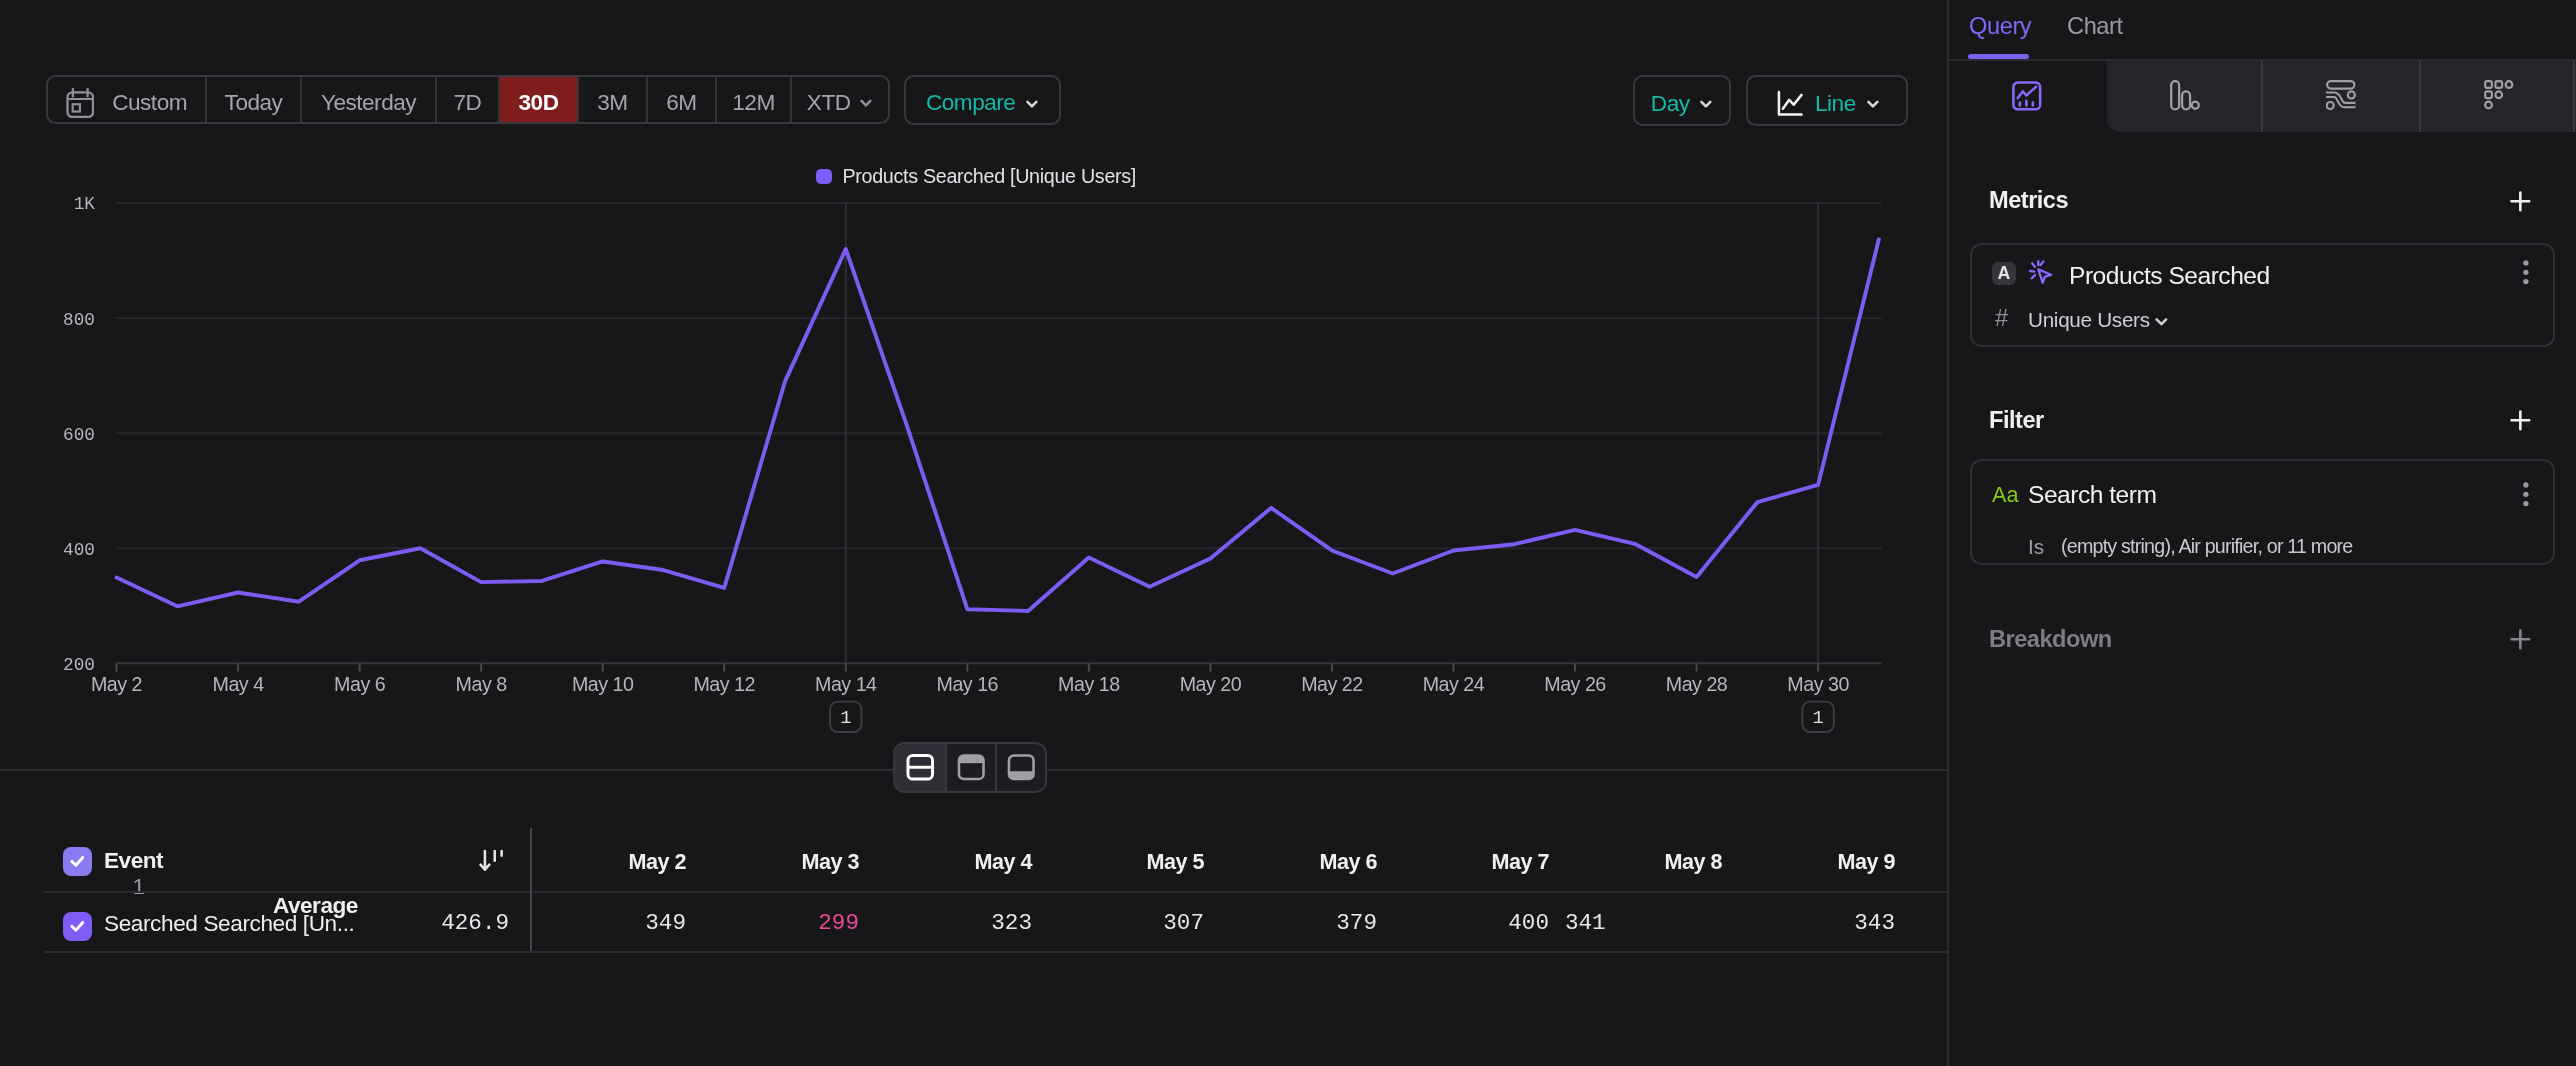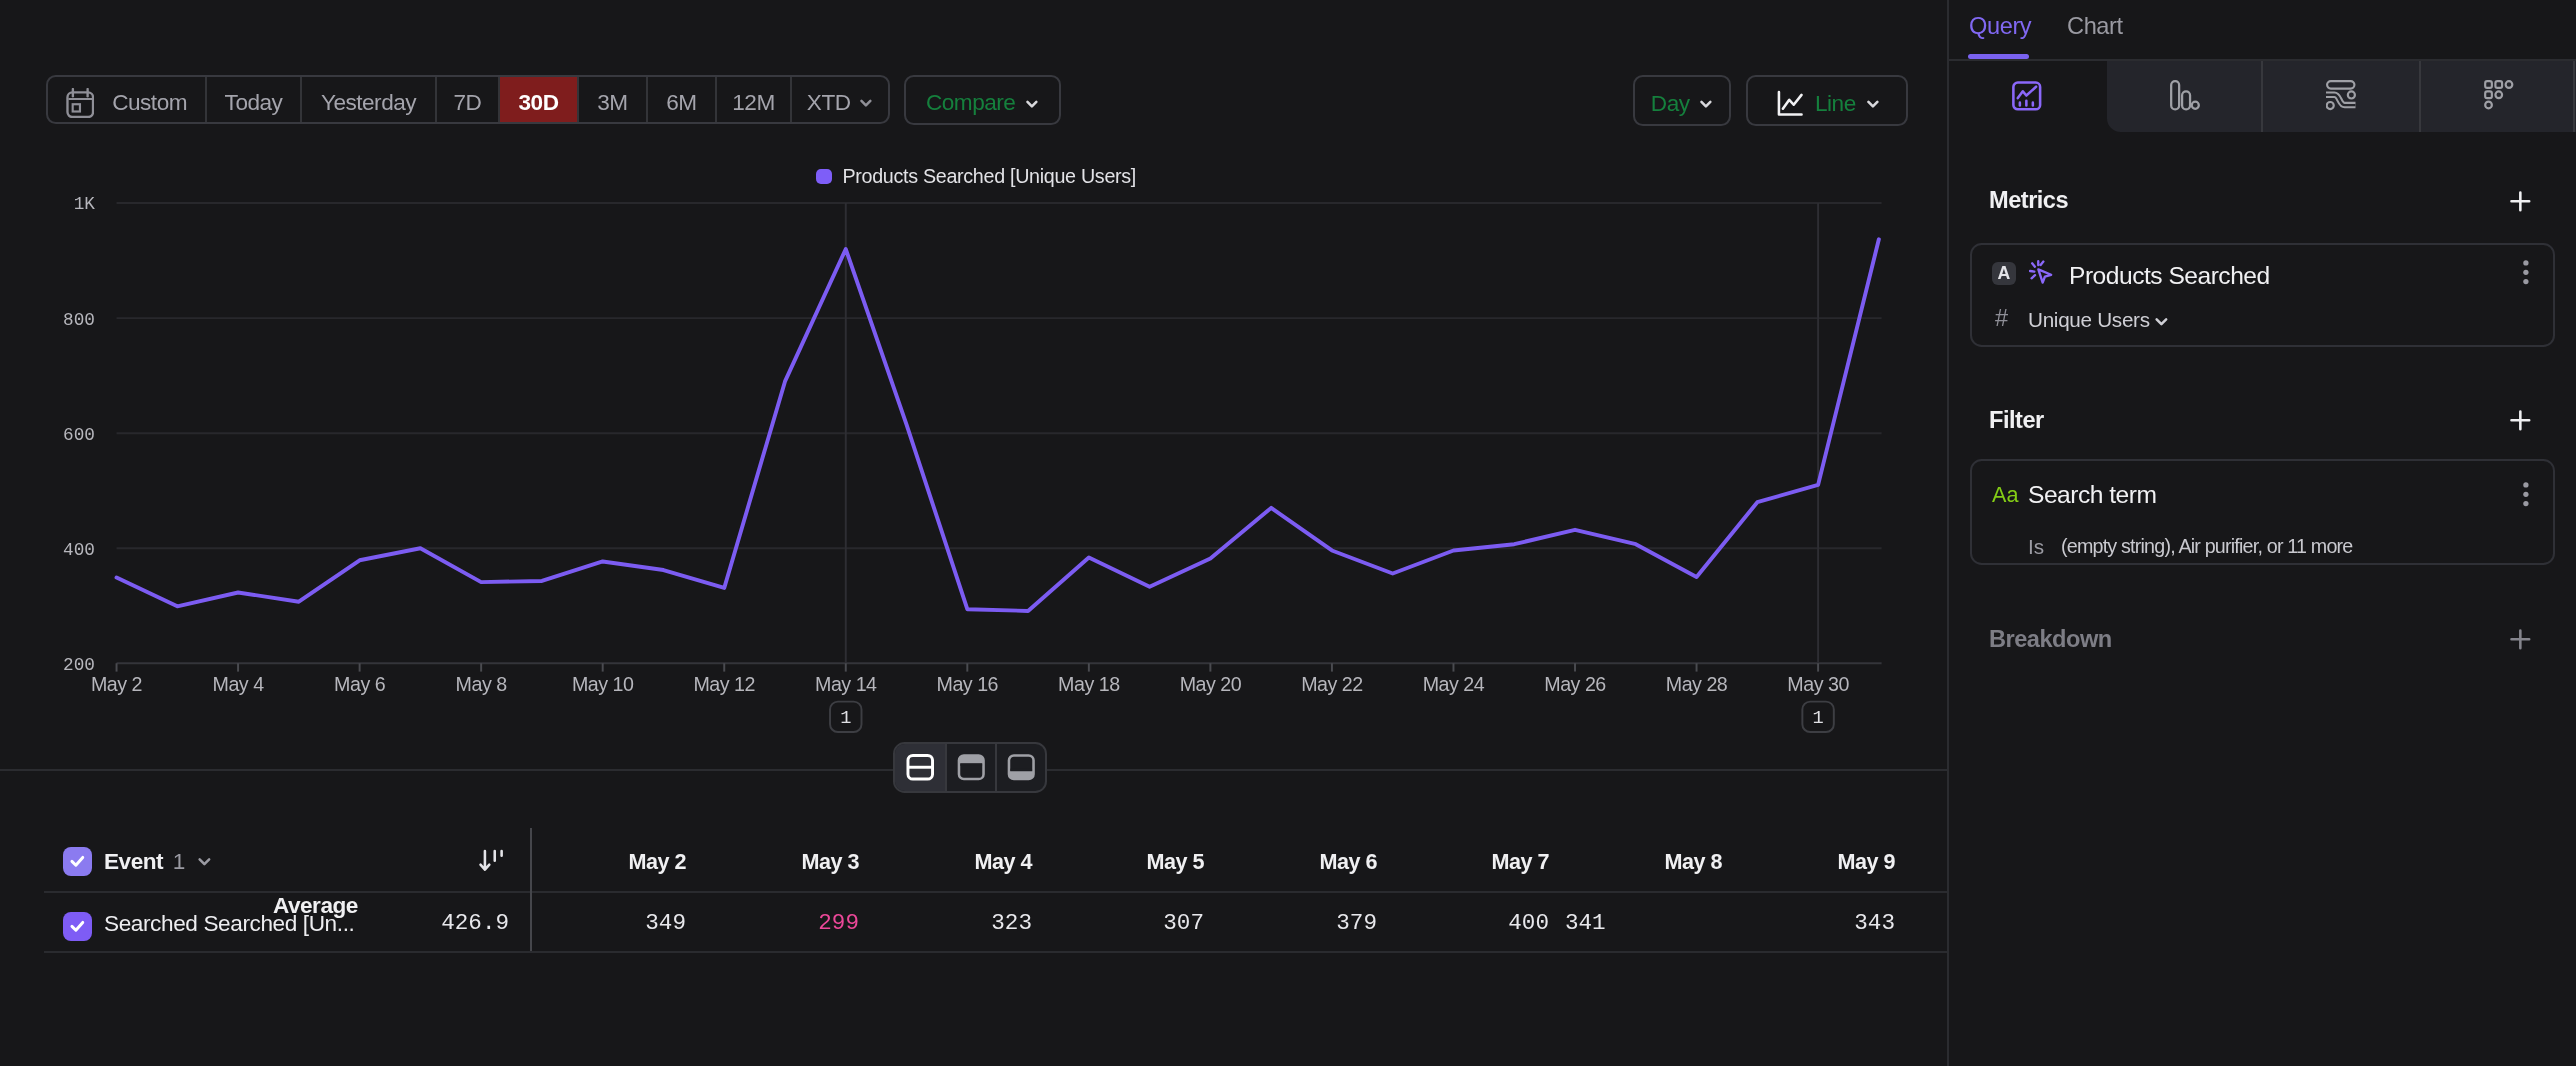--- a/index.html
+++ b/index.html
@@ -1,21 +1,21 @@
 <!DOCTYPE html>
 <html><head>
 <meta charset="utf-8">
 <style>
   * { margin:0; padding:0; box-sizing:border-box; }
   html,body { background:#171719; }
   #root { position:relative; width:2576px; height:1067px; background:#171719;
           font-family:"Liberation Sans",sans-serif; overflow:hidden; }
   .abs { position:absolute; }
   .btn { position:absolute; display:flex; align-items:center; justify-content:center;
-         border:2px solid #38393f; border-radius:9.8px; color:#15803d;
+         border:2px solid #38393f; border-radius:9.8px; color:#14b8a6;
          font-size:22.6px; letter-spacing:-0.5px; padding-top:6.9px; }
   .seg { display:flex; align-items:center; justify-content:center;
          color:#a4a4ac; font-size:22.6px; letter-spacing:-0.5px; height:100%; padding-top:6.9px; }
   .seg + .seg { border-left:2px solid #333438; }
   .chev { display:inline-block; width:13.8px; height:13.8px; }
 </style>
 </head>
 <body>
 <div id="root">
 
@@ -142,21 +142,21 @@
         <line x1="3.5" y1="17" x2="25.5" y2="17" stroke="#1c1d21" stroke-width="2.2"></line>
       </svg>
     </div>
   </div>
 
   <div class="abs" style="left:63px;top:847px;width:28.5px;height:28.5px;border-radius:7.9px;background:#8b7bf0;display:flex;align-items:center;justify-content:center;">
     <svg width="16.7" height="16.7" viewBox="0 0 17 17" fill="none">
         <path d="M3 8.5l4 4 7-8" stroke="#ffffff" stroke-width="3" stroke-linecap="round" stroke-linejoin="round"></path>
       </svg>
   </div>
-  <div class="abs" style="left:104px;top:848px;height:27.6px;display:flex;align-items:center;font-size:22.6px;letter-spacing:-0.5px;">
+  <div class="abs" style="left:104px;top:848px;height:27.6px;display:flex;align-items:center;font-size:22.6px;letter-spacing:-0.5px;flex-direction:column;">
     <span style="color:#f0f0f2;font-weight:700;">Event</span>
     <span style="color:#9a9aa2;margin-left:9.8px;">1</span>
     <svg class="chev" style="margin-left:11.8px;width:14.8px;height:14.8px;" viewBox="0 0 14 14" fill="none">
         <path d="M2.5 5l4.5 4.5L11.5 5" stroke="#9a9aa2" stroke-width="2.4" stroke-linecap="round" stroke-linejoin="round"></path>
       </svg>
   </div>
   <div class="abs" style="left:273px;top:892px;width:197px;height:27.6px;line-height:27.6px;text-align:left;font-size:22.6px;font-weight:700;color:#f0f0f2;letter-spacing:-0.5px;">Average</div>
   <svg class="abs" style="left:478px;top:847px;" width="27.6" height="28.5" viewBox="0 0 28 29" fill="none">
     <path d="M7 4v19M2.5 18L7 23l4.5-5" stroke="#e4e4e8" stroke-width="2.6" stroke-linecap="round" stroke-linejoin="round"></path>
     <path d="M17 4v10M24 4v5" stroke="#e4e4e8" stroke-width="2.6" stroke-linecap="round"></path>

